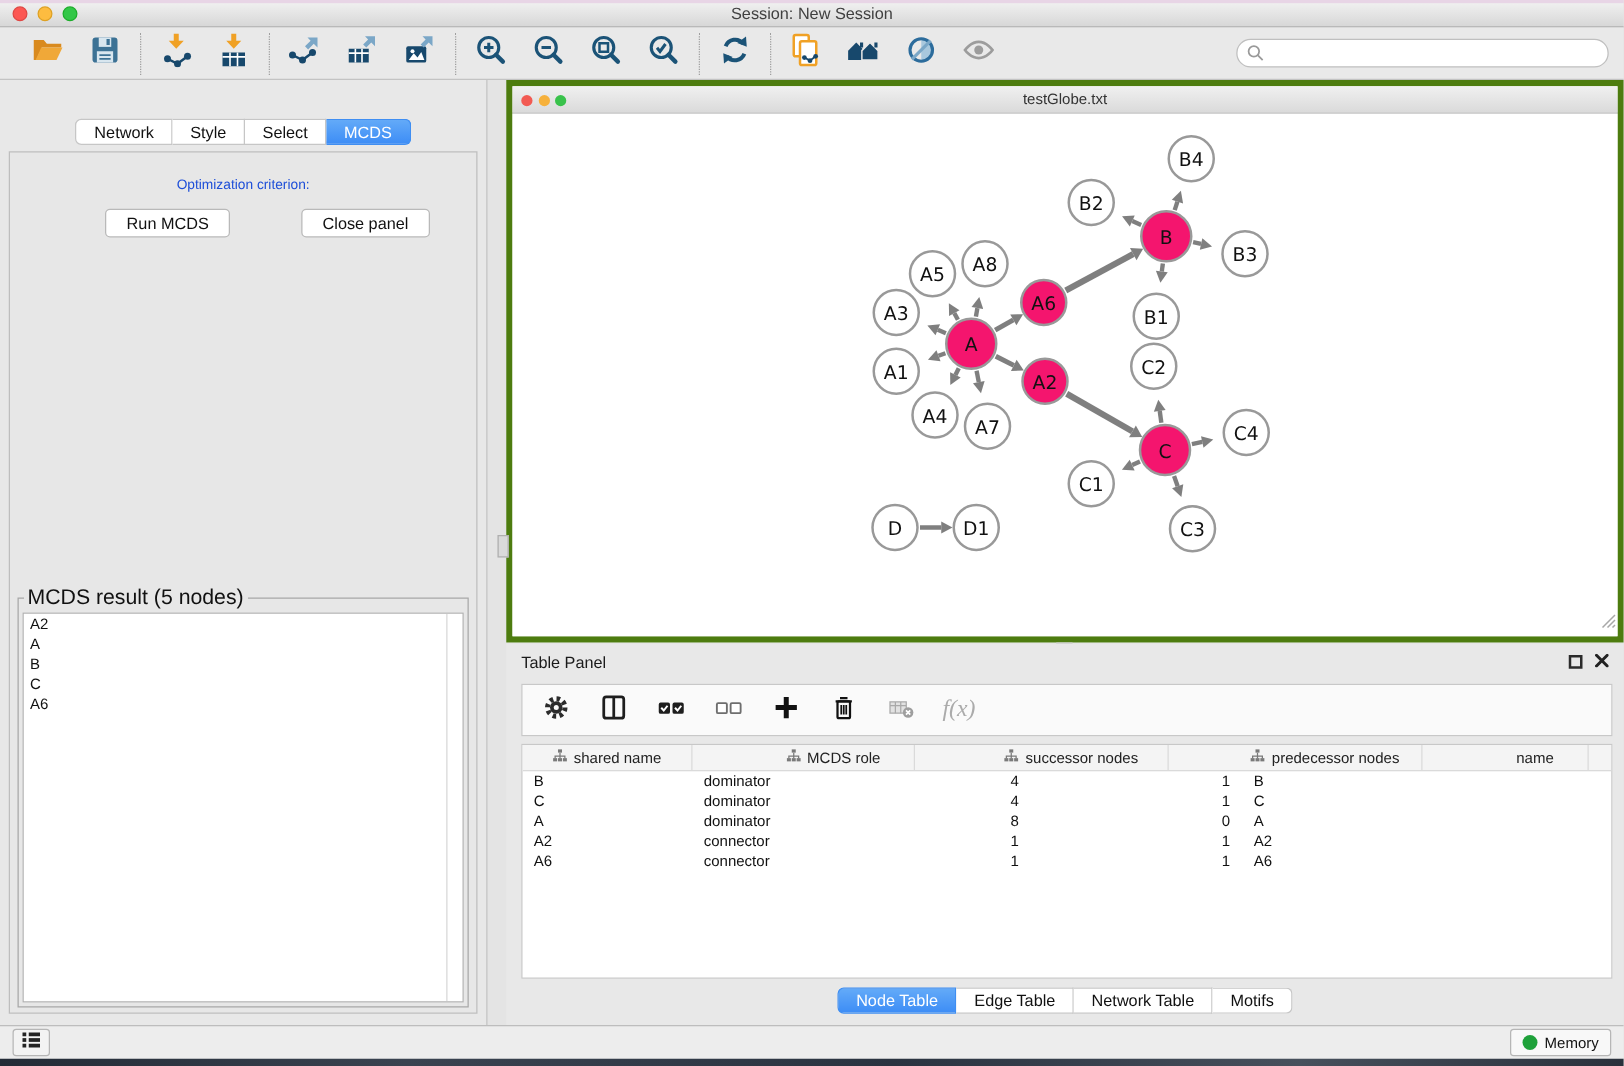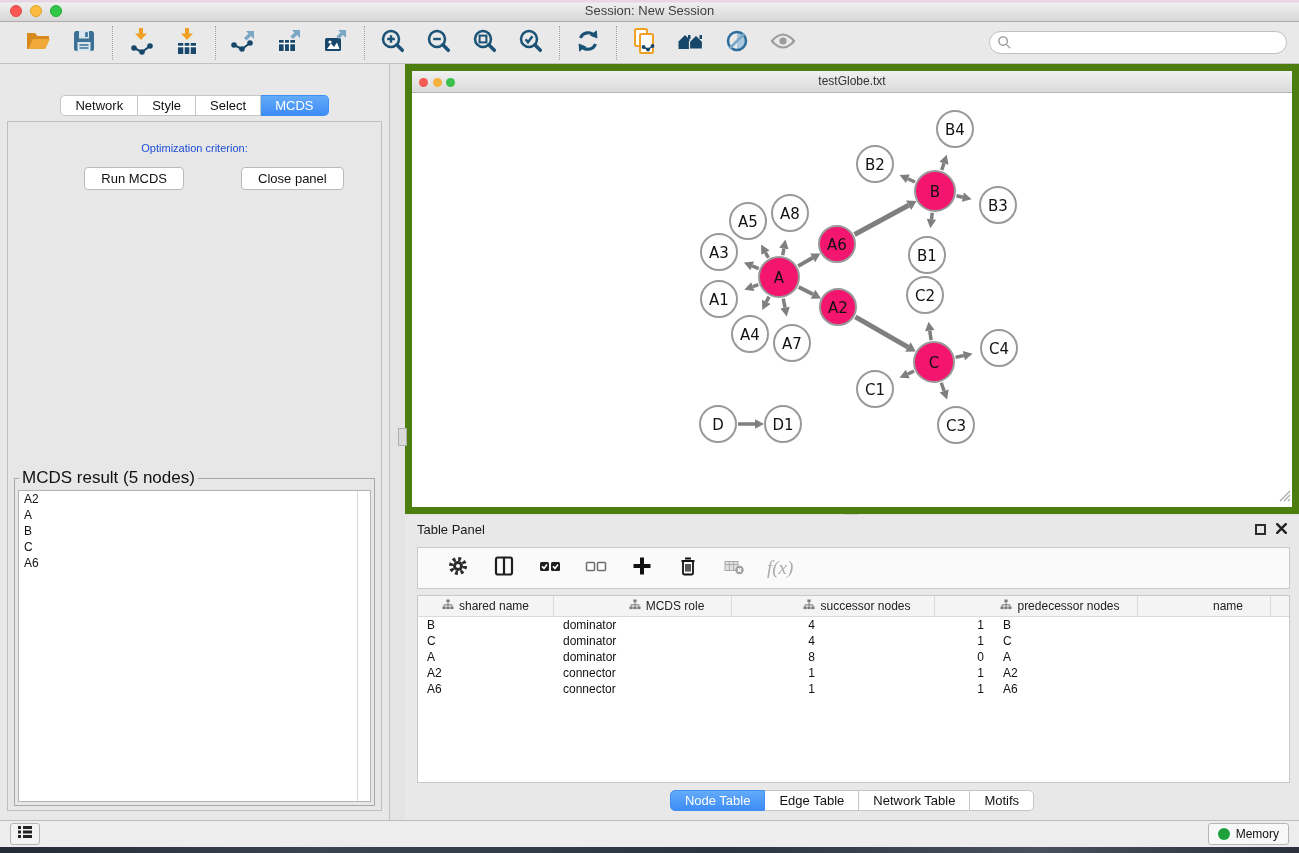--- a/index.html
+++ b/index.html
@@ -58,34 +58,34 @@
   fieldset.result-group { position:absolute; left:6px; right:6px; bottom:4px; height:338px;
     border:1px solid #A8A8A8; padding:2px 3px 3px 3px; }
   fieldset.result-group legend { font-size:17px; padding:0 3px; margin-left:1px; color:#111; }
   .result-list { position:relative; width:100%; height:100%; background:#fff; border:1px solid #B2B2B2;
     font-size:12px; overflow:hidden; }
   .result-list::after { content:""; position:absolute; top:0; bottom:0; right:12px; border-left:1px solid #D8D8D8; }
   .result-item { padding:0 5px; line-height:16px; color:#111; }
 
   
   .network-window { position:absolute; left:405px; top:64px; width:894px; height:450px;
-    border:7px solid #4d7c0f; background:#fff; }
+    border:5px solid #4d7c0f; background:#fff; }
   .nw-titlebar { height:22px; background:linear-gradient(#F0F0F0,#DADADA); border-bottom:1px solid #B3B3B3; position:relative; }
   .nw-lights { position:absolute; left:7px; top:6.5px; display:flex; gap:4.5px; }
   .nw-lights .dot { width:9px; height:9px; border-radius:50%; }
   .nw-title { text-align:center; line-height:21px; font-size:12px; color:#333; }
   .nw-canvas { position:absolute; top:22px; left:0; right:0; bottom:0; background:#fff; }
   .grip { position:absolute; right:1px; bottom:1px; }
   .edge-handle { position:absolute; left:398px; top:428px; width:9px; height:18px; background:#DADADA; border:1px solid #AFAFAF; }
   .split-handle { position:absolute; left:845px; top:514px; width:13px; height:4px; background:#CFCFCF; }
 
   
   .table-panel { position:absolute; left:405px; top:515px; width:894px; height:305px; background:#E8E8E8; }
   .tp-toolbar { position:absolute; top:32px; left:12px; right:9px; height:42px; background:#FAFAFA;
-    border:1px solid #C8C8C8; display:flex; align-items:center; gap:20px; padding:0 27px; }
+    border:1px solid #C8C8C8; display:flex; align-items:center; gap:20px; padding:0 14px; }
   .tp-toolbar .tt-btn { display:flex; align-items:center; justify-content:center; width:26px; height:26px; }
   .fx-label { font-family:"Liberation Serif", serif; font-style:italic; font-size:19px; color:#ABABAB; }
   .tp-table { position:absolute; top:80px; left:12px; right:9px; height:188px; background:#fff;
     border:1px solid #C8C8C8; overflow:hidden; font-size:12px; }
   .thead { display:flex; height:21px; background:#F4F4F4; border-bottom:1px solid #DADADA;gap:48px; }
   .th { display:flex; align-items:center; justify-content:center; gap:5px; border-right:1px solid #DADADA;
     color:#222; }
   .trow { display:flex; height:16px; line-height:16px; }
   .td { white-space:nowrap; overflow:hidden; color:#111; }
   .tp-tabs { position:absolute; bottom:9px; left:0; right:0; display:flex; justify-content:center; }

